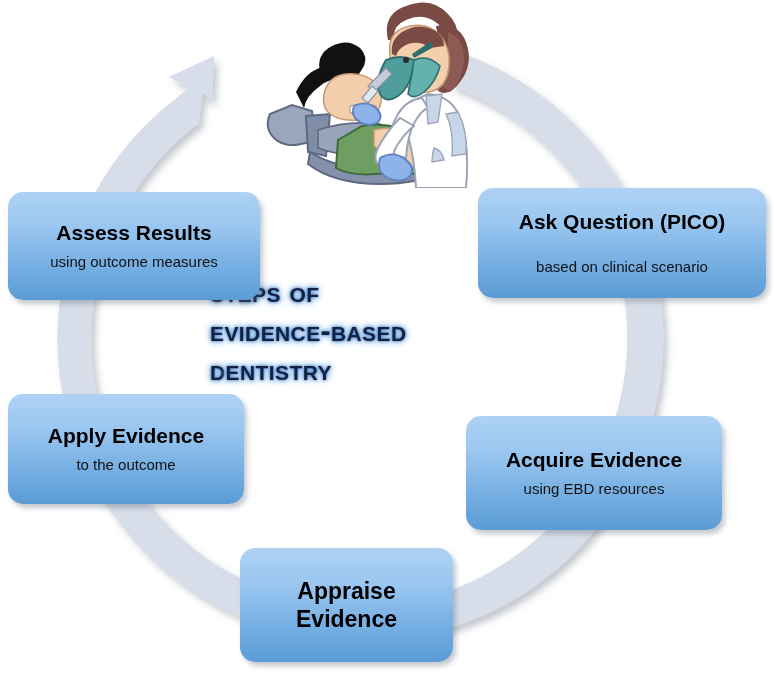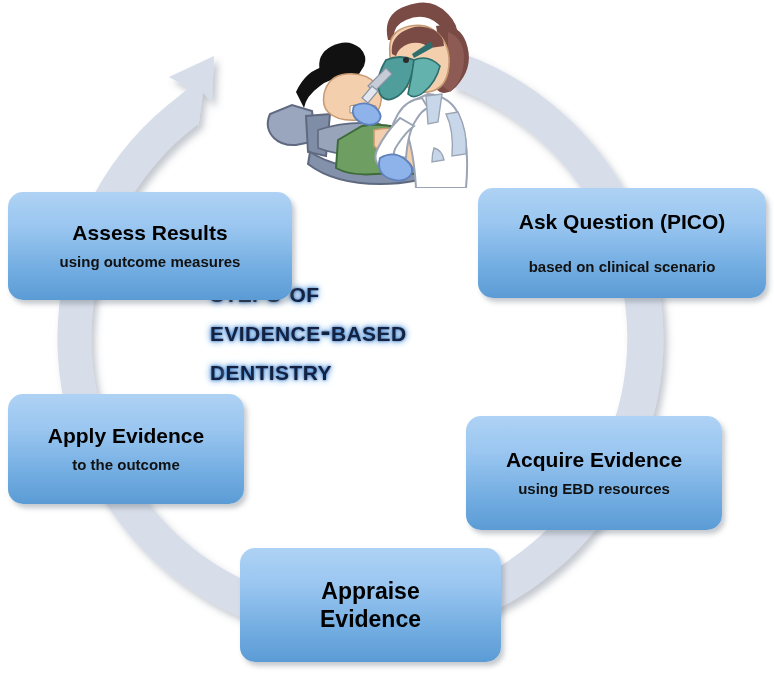--- a/index.html
+++ b/index.html
@@ -82,34 +82,34 @@
     color: #000000;
     font-weight: bold;
     font-size: 21px;
     line-height: 1.14;
     text-align: center;
     white-space: nowrap;
   }
   .step-title.wrap { white-space: normal; }
   .step-sub {
     color: #111111;
-    font-weight: bold;
+    font-weight: normal;
     font-size: 15px;
     line-height: 1.2;
     text-align: right;
     margin-top: 9px;
     white-space: nowrap;
   }
 
   
-  #box-assess   { left: 8px;   top: 192px; width: 284px; height: 108px; }
+  #box-assess   { left: 8px;   top: 192px; width: 252px; height: 108px; }
   #box-ask      { left: 478px; top: 188px; width: 288px; height: 110px; gap: 16px; }
   #box-apply    { left: 8px;   top: 394px; width: 236px; height: 110px; }
   #box-acquire  { left: 466px; top: 416px; width: 256px; height: 114px; }
-  #box-appraise { left: 240px; top: 548px; width: 261px; height: 114px; }
+  #box-appraise { left: 240px; top: 548px; width: 213px; height: 114px; }
   #box-appraise .step-title { font-size: 23px; line-height: 1.22; }
 </style>
 </head>
 <body>
 
 <div id="canvas">
 
   <svg id="ring-layer" viewBox="0 0 774 679" xmlns="http://www.w3.org/2000/svg">
     <defs>
       <filter id="ringShadow" x="-20%" y="-20%" width="150%" height="150%">

